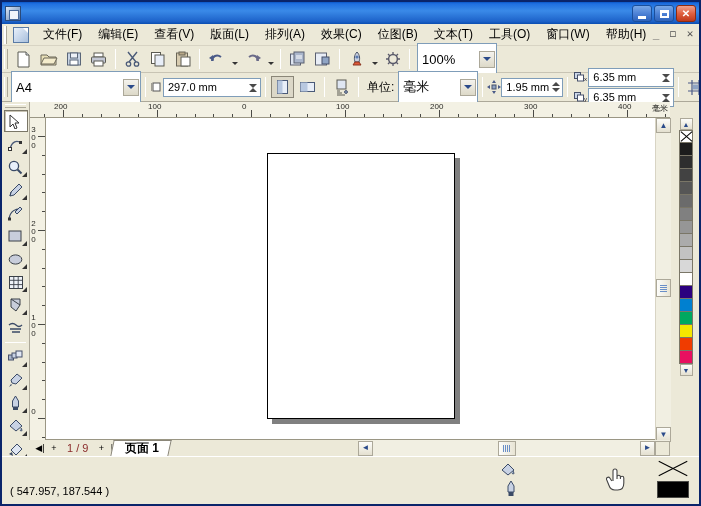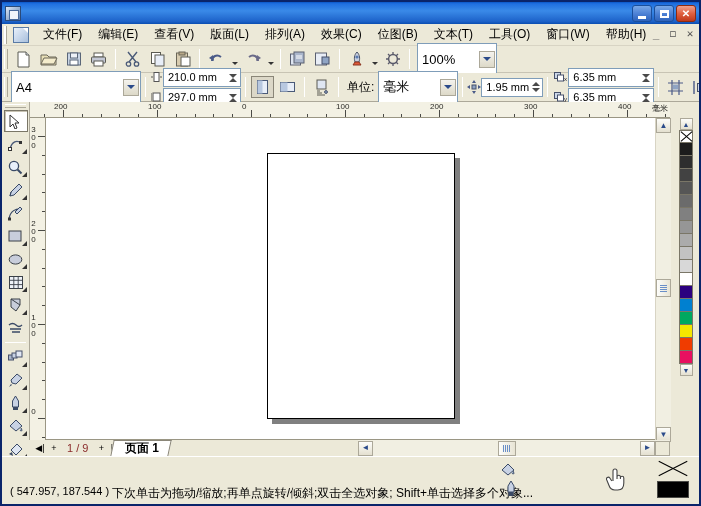--- a/index.html
+++ b/index.html
@@ -402,40 +402,25 @@
       <div class="val">A4</div>
       <div class="btn"></div>
     </div>
 
     <div class="sep"></div>
 
     <div style="display:flex; flex-direction:column; gap:1px;">
       <div style="display:flex; align-items:center;">
         <span style="width:13px;display:inline-flex;justify-content:center;">
           <svg width="11" height="10" viewBox="0 0 11 10">
-              <rect x="3" y="0.5" width="5" height="9" fill="#fff" stroke="#555"></rect>
-              <path d="M0 5h2M9 5h2" stroke="#555"></path>
-            </svg>
-        </span>
-        <div class="spin-field" style="width:78px;">
-          <span class="v">210.0 mm</span>
-          <span class="spin-pair">
-              <i class="dn"></i>
-              <i></i>
-            </span>
-        </div>
-      </div>
-      <div style="display:flex; align-items:center;">
-        <span style="width:13px;display:inline-flex;justify-content:center;">
-          <svg width="11" height="10" viewBox="0 0 11 10">
               <rect x="2" y="1" width="7" height="8" fill="#fff" stroke="#555"></rect>
               <path d="M0 1v8" stroke="#555"></path>
             </svg>
         </span>
-        <div class="spin-field" style="width:78px;">
+        <div class="spin-field" style="width:98px;">
           <span class="v">297.0 mm</span>
           <span class="spin-pair">
               <i class="dn"></i>
               <i></i>
             </span>
         </div>
       </div>
     </div>
 
     <div class="sep"></div>
@@ -806,21 +791,20 @@
           <span>►</span>
         </div>
       <div class="sb-arrow" style="background:#ece9d8;">
           <span></span>
         </div>
     </div>
   </div>
 
   <div class="statusbar">
     <div class="sb-coords">( 547.957, 187.544 )</div>
-    <div class="sb-hint">下次单击为拖动/缩放;再单点旋转/倾斜;双击全选对象; Shift+单击选择多个对象...</div>
 
     <span class="sb-fill-ico">
       <svg width="17" height="16" viewBox="0 0 17 16">
           <path d="M2 8l6-6 6 6-6 5z" fill="#c8d2e4" stroke="#3a4a66"></path>
           <path d="M13 9c2 3 0 4-1 2" fill="#8fa4c4" stroke="#3a4a66"></path>
         </svg>
     </span>
     <span class="sb-out-ico">
       <svg width="12" height="16" viewBox="0 0 12 16">
           <path d="M6 0l3 5v6H3V5z" fill="#c8d2e4" stroke="#3a4a66"></path>

